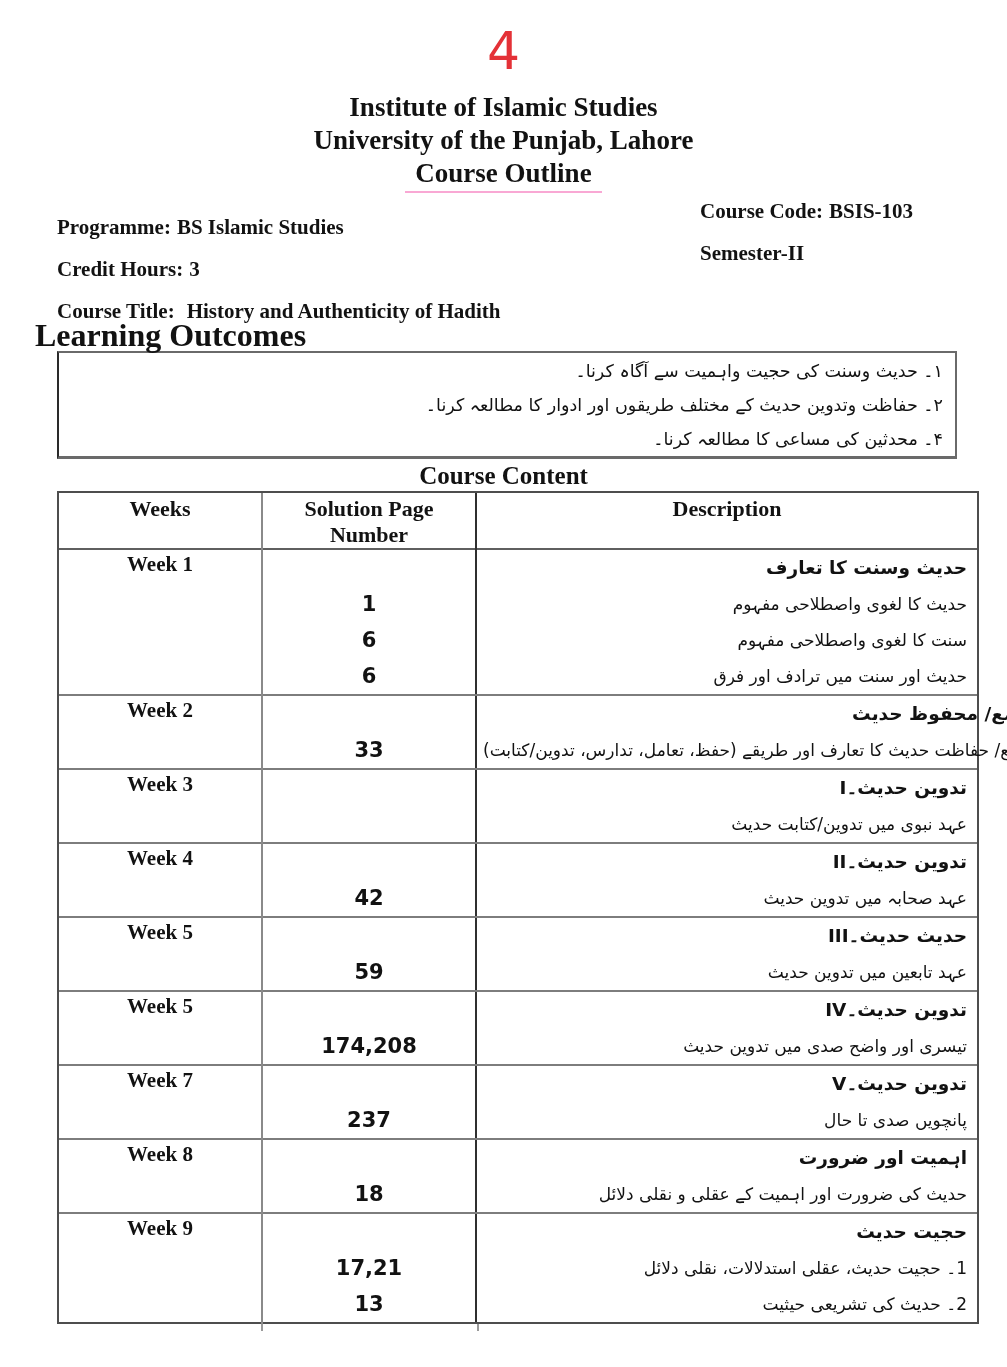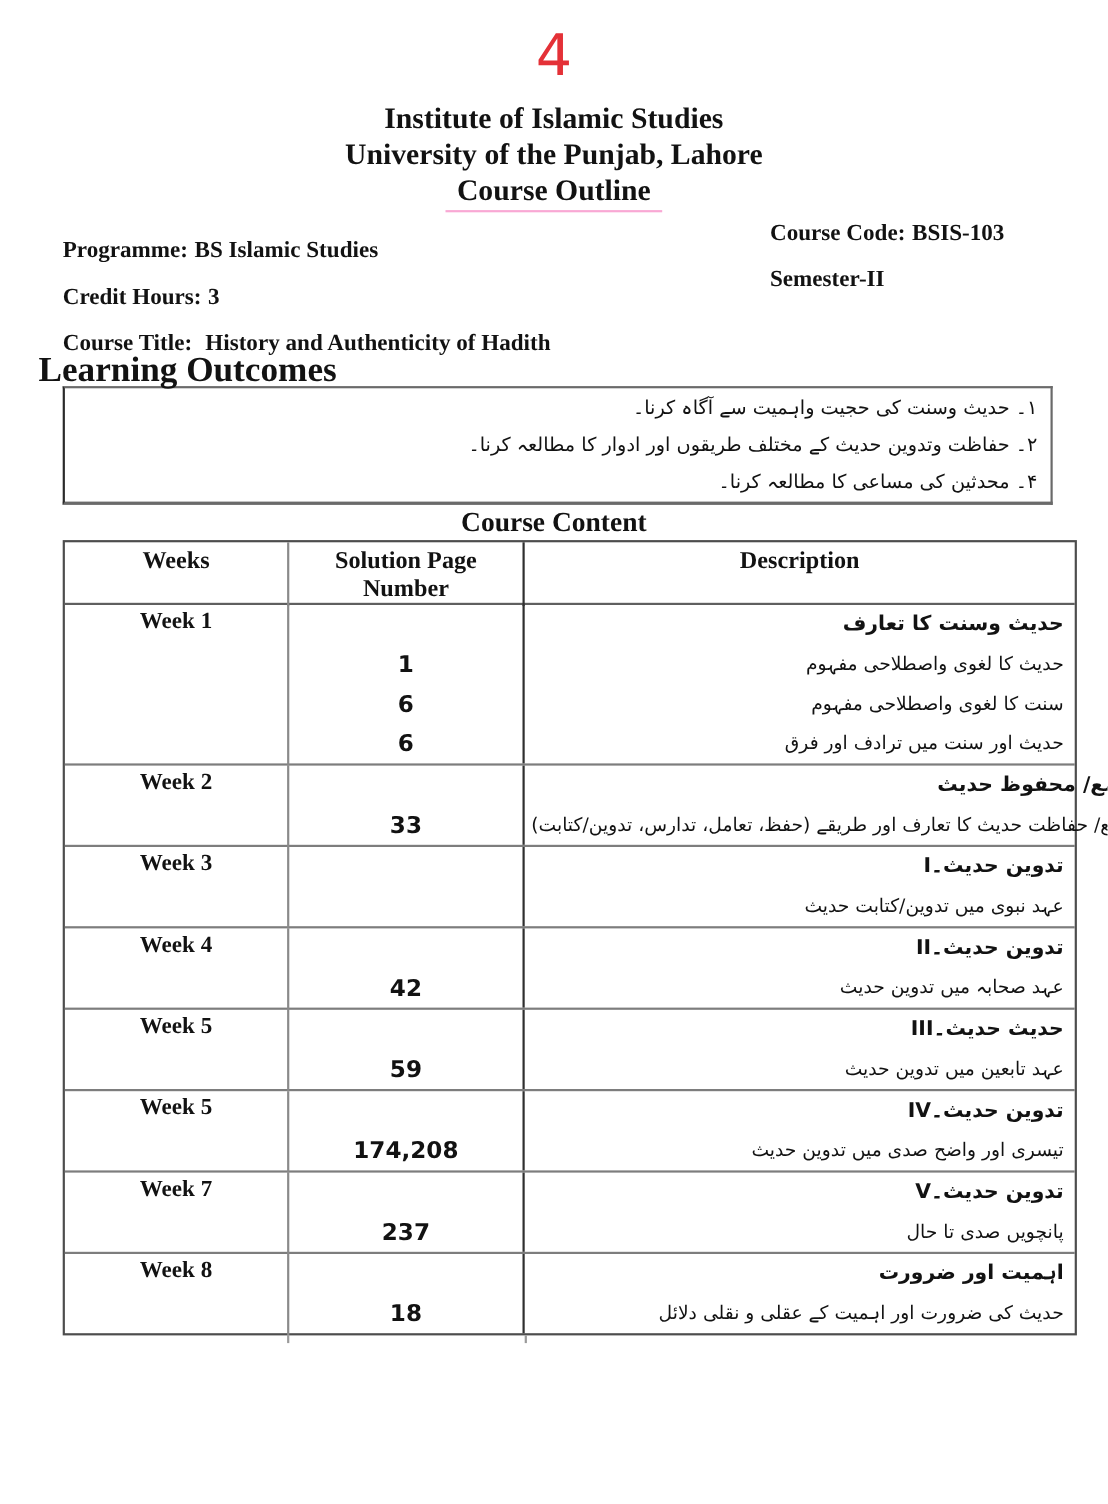--- a/index.html
+++ b/index.html
@@ -261,20 +261,33 @@
       <div class="cell c2 pages-cell">
         <div class="pspacer"></div>
         <div class="pline">18</div>
       </div>
       <div class="cell desc-cell">
         <div class="urdu dtitle">اہمیت اور ضرورت</div>
         <div class="urdu dline">حدیث کی ضرورت اور اہمیت کے عقلی و نقلی دلائل</div>
       </div>
     </div>
 
+    <div class="trow">
+      <div class="cell c1 week-cell">Week 9</div>
+      <div class="cell c2 pages-cell">
+        <div class="pspacer"></div>
+        <div class="pline">17,21</div>
+        <div class="pline">13</div>
+      </div>
+      <div class="cell desc-cell">
+        <div class="urdu dtitle">حجیت حدیث</div>
+        <div class="urdu dline">1۔ حجیت حدیث، عقلی استدلالات، نقلی دلائل</div>
+        <div class="urdu dline">2۔ حدیث کی تشریعی حیثیت</div>
+      </div>
+    </div>
 
   </div>
 
   <div class="stubs">
     <div class="stub stub-1"></div>
     <div class="stub stub-2"></div>
   </div>
 
 </div>
 

